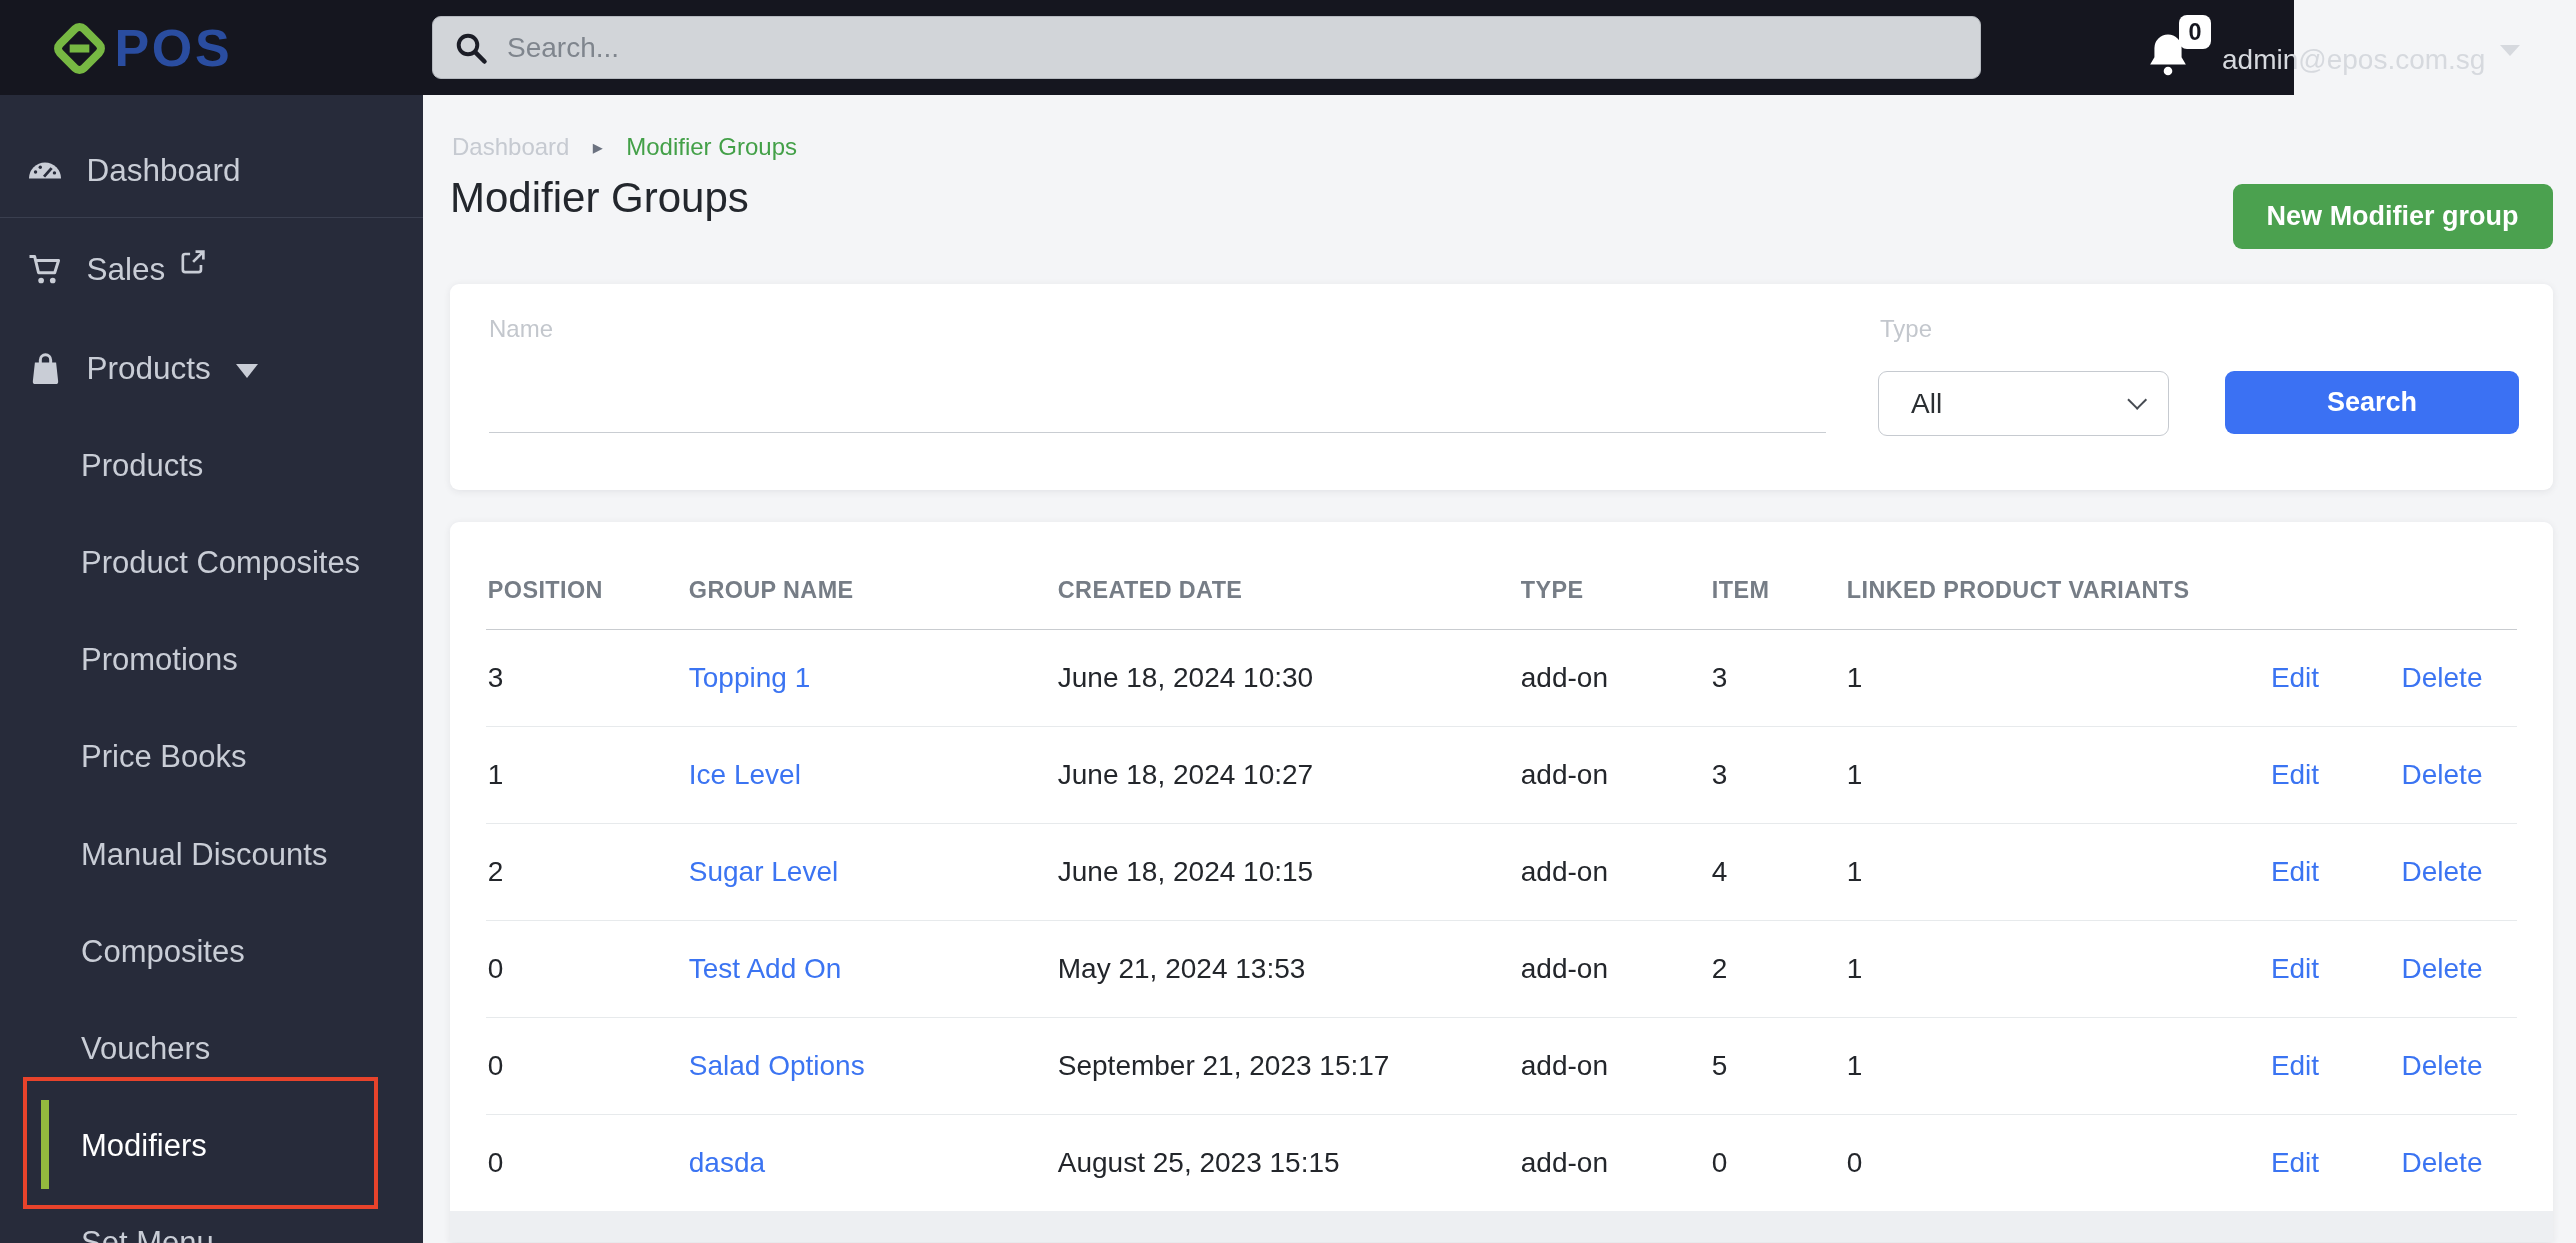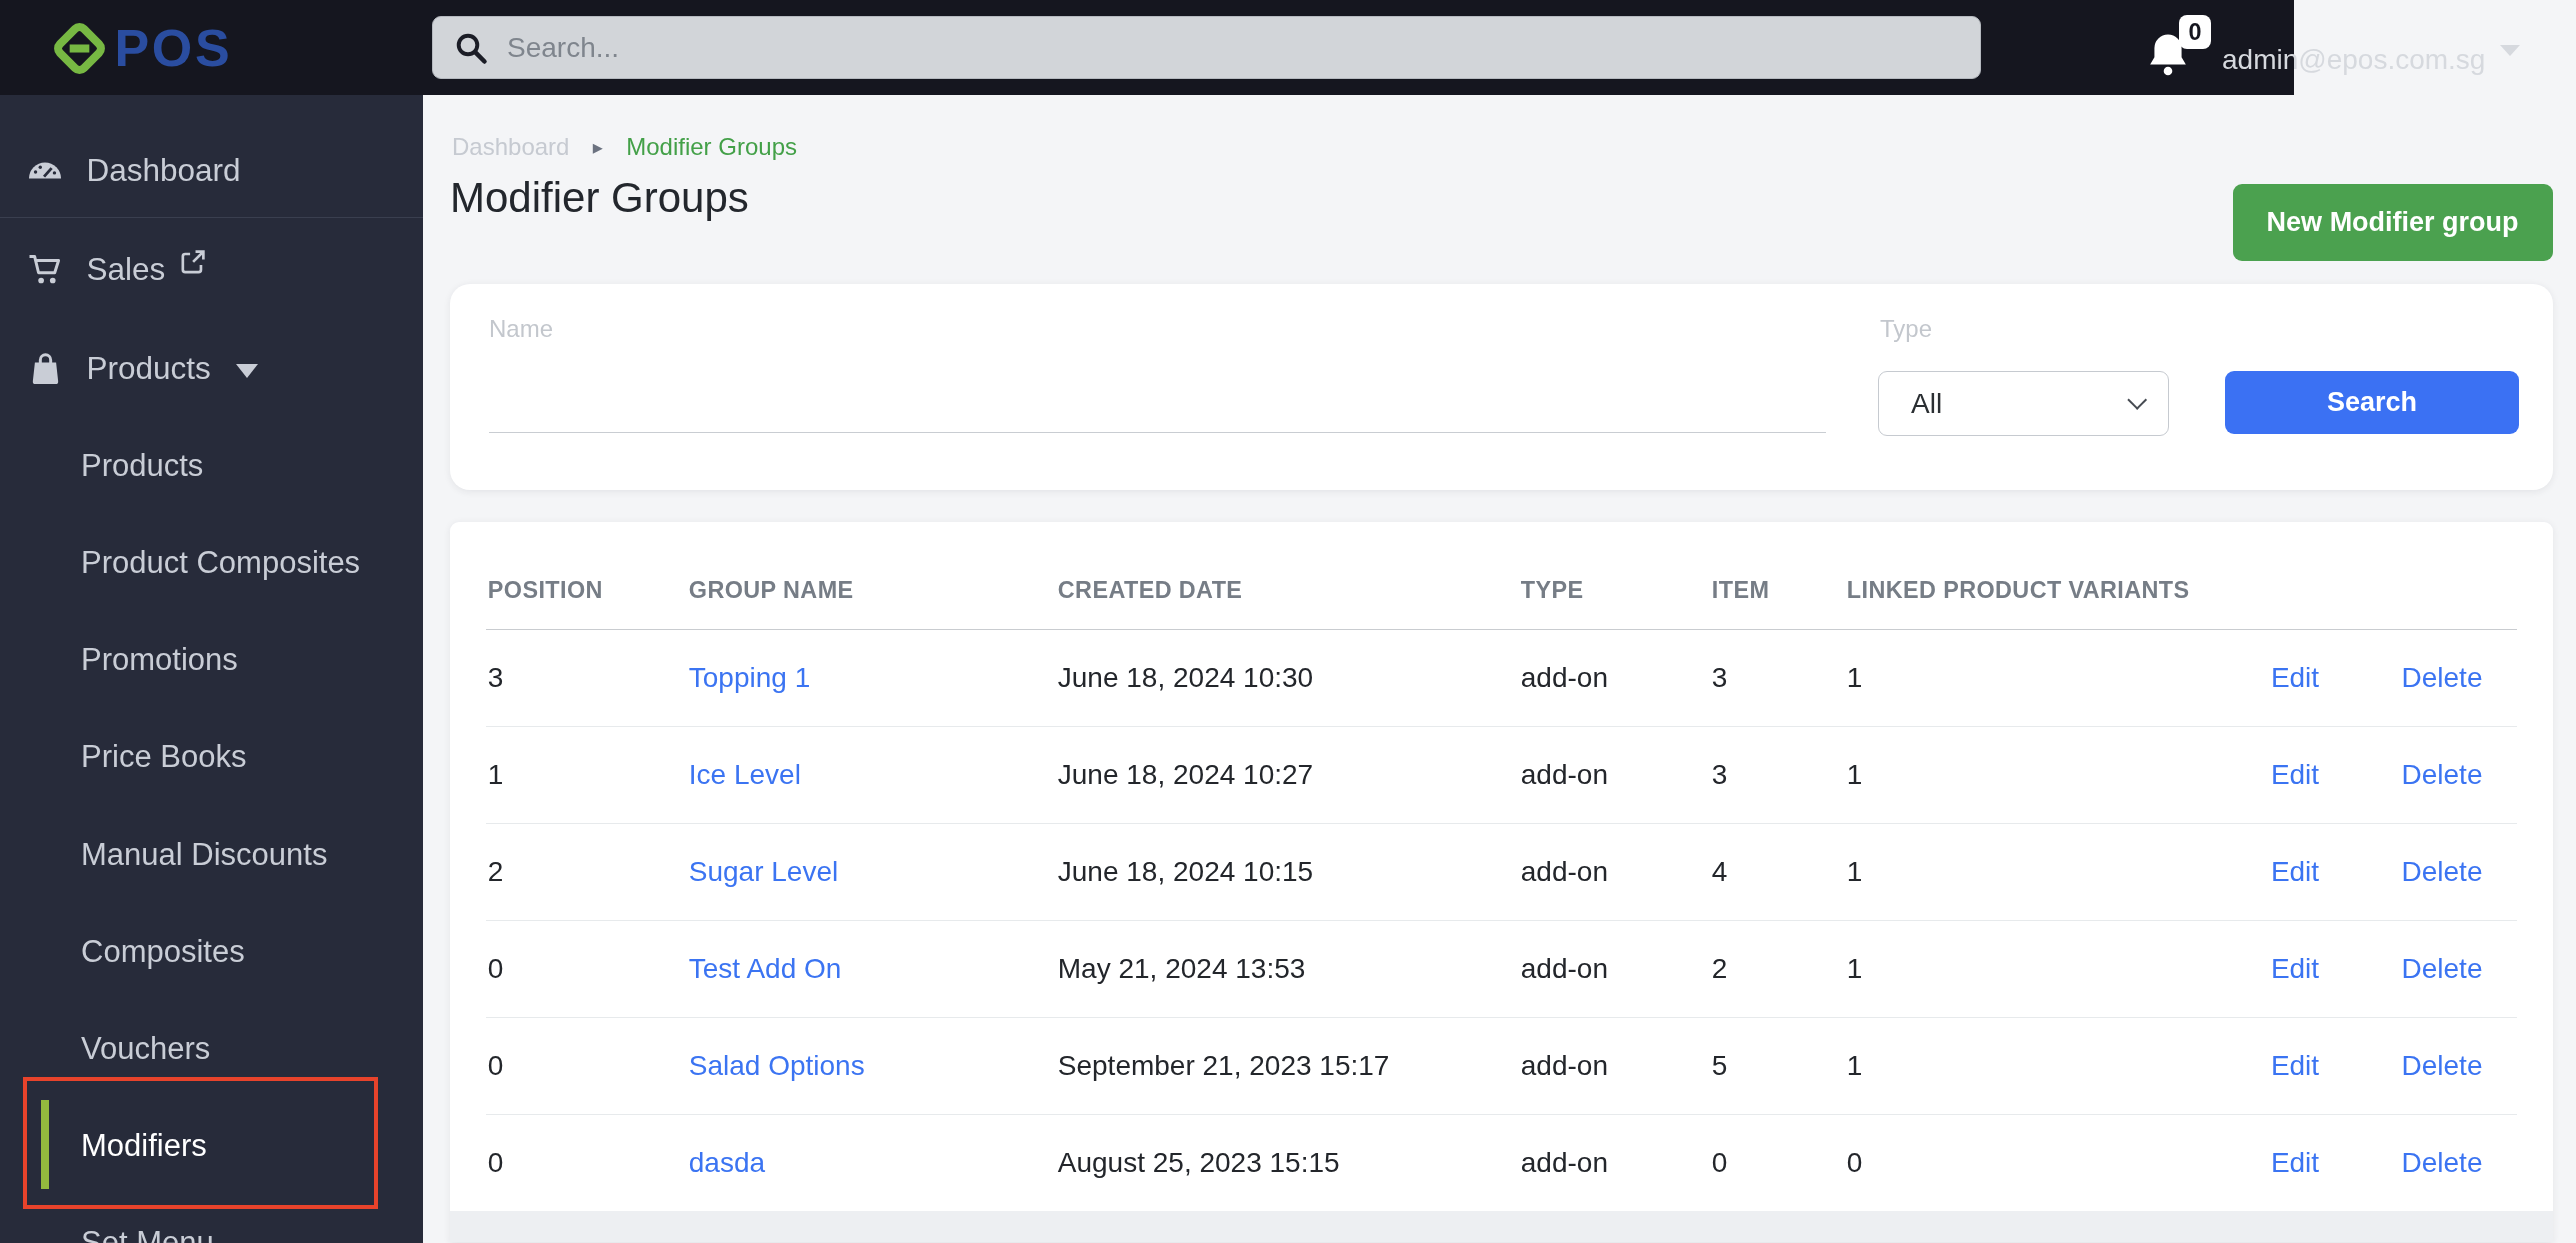--- a/index.html
+++ b/index.html
@@ -45,27 +45,27 @@
   .annotation-box { position:absolute; left:22.5px; top:982px; width:355px; height:132px;
     border:4.5px solid #e8432b; pointer-events:none; z-index:5; }
 
   
   .main { position:absolute; left:423px; top:95px; width:2153px; height:1148px; overflow:hidden; }
   .breadcrumb { position:absolute; left:29px; top:38px; display:flex; align-items:center; gap:23.4px; font-size:24px; }
   .crumb-parent { color:#c6cad1; }
   .crumb-sep { color:#6b7280; font-size:20px; }
   .crumb-current { color:#43a048; }
   .page-title { position:absolute; left:27px; top:79px; font-size:42px; font-weight:500; color:#23272d; margin:0; }
-  .btn-new { position:absolute; right:23.4px; top:89px; height:77px; padding:0 34px;
+  .btn-new { position:absolute; right:23.4px; top:89px; height:65px; padding:0 34px;
     background:#4ba14f; border:none; border-radius:9px; color:#fff; font-size:27px; font-weight:bold;
     font-family:"Liberation Sans",sans-serif; cursor:pointer; display:flex; align-items:center; }
 
   
   .filter-card { position:absolute; left:27px; top:189px; width:2103px; height:206px;
-    background:#fff; border-radius:20px; box-shadow:0 1.8px 7.2px rgba(40,44,52,0.08); }
+    background:#fff; border-radius:9px; box-shadow:0 1.8px 7.2px rgba(40,44,52,0.08); }
   .field-label { position:absolute; font-size:24px; color:#c3c7cd; }
   .name-label { left:39px; top:31px; }
   .name-input { position:absolute; left:39px; top:90px; width:1337px; height:59px;
     border:none; border-bottom:1.8px solid #c9cdd2; outline:none; background:transparent;
     font-size:28px; color:#2b2e34; font-family:"Liberation Sans",sans-serif; }
   .type-label { left:1430px; top:31px; }
   .select-wrap { position:absolute; left:1428px; top:87px; width:291px; height:65px; }
   .select-wrap select { width:100%; height:100%; appearance:none; -webkit-appearance:none;
     border:0.9px solid #c6cad0; border-radius:9px; background:#fff; font-size:28px; color:#2b2f33;
     padding:0 54px 0 32px; font-family:"Liberation Sans",sans-serif; cursor:pointer; }

